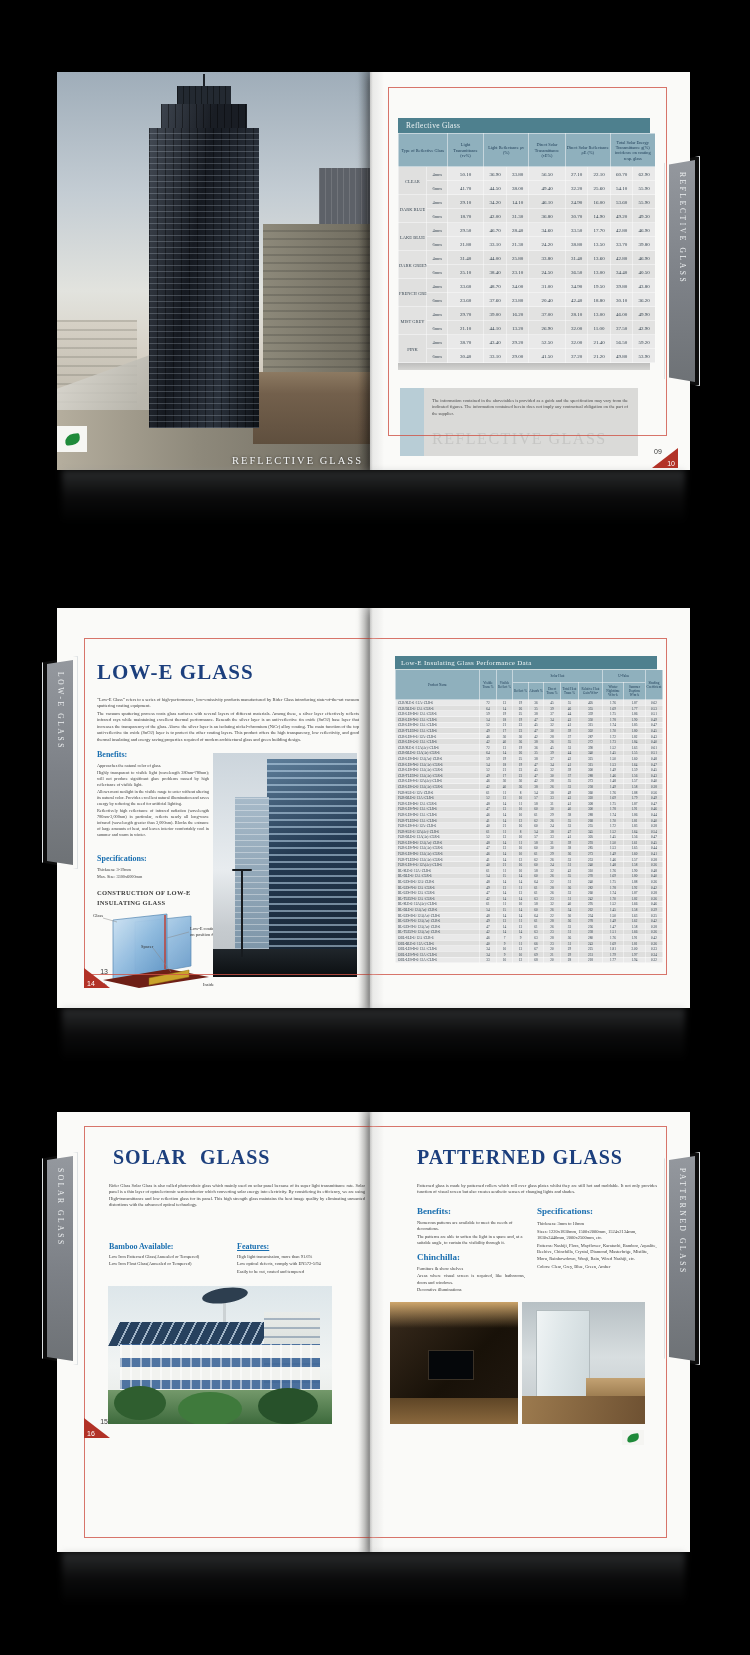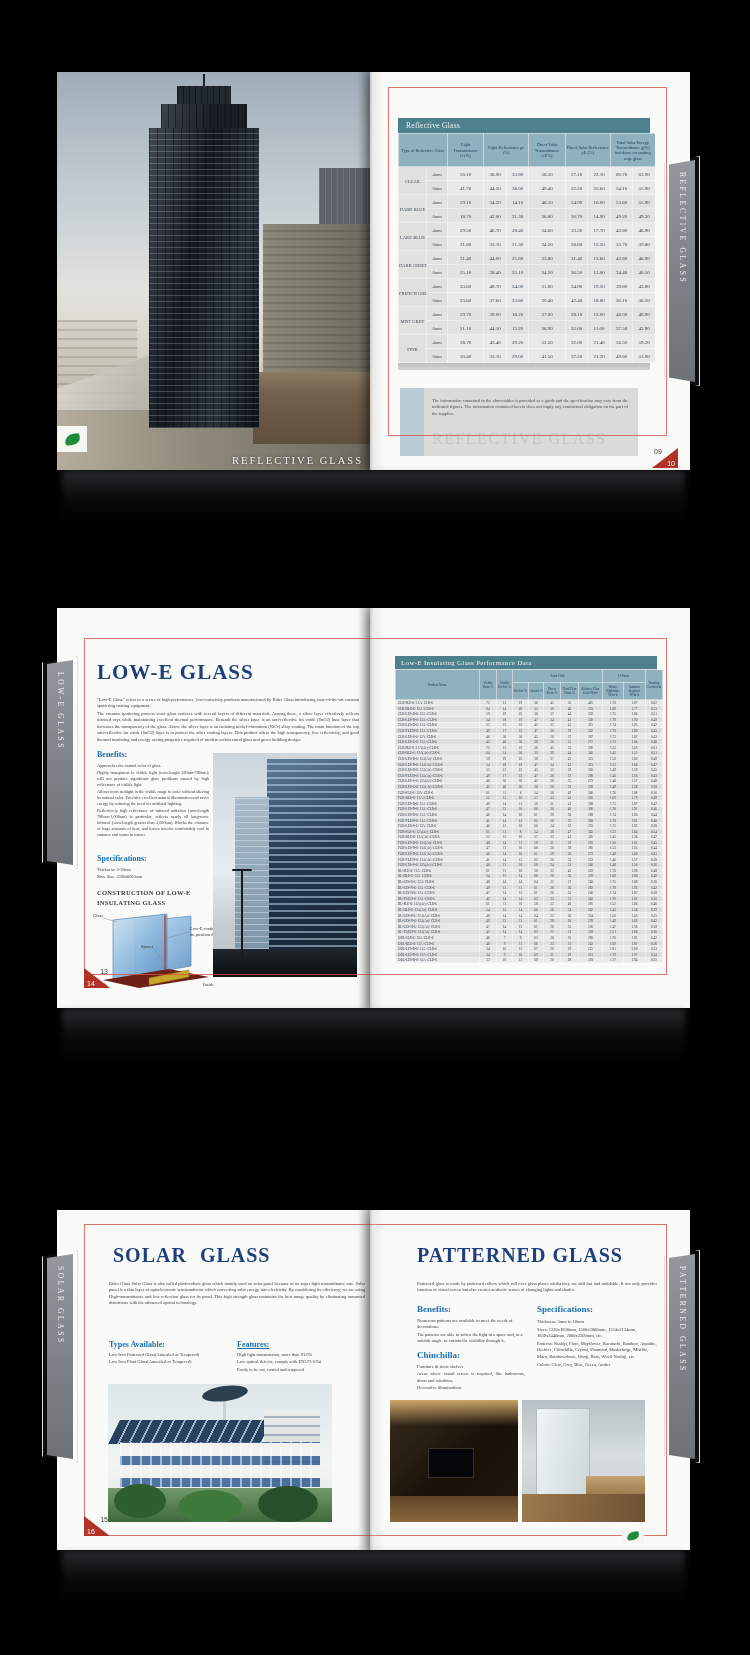--- a/index.html
+++ b/index.html
@@ -1,21 +1,21 @@
 <!DOCTYPE html>
 <html><head>
 <meta charset="utf-8">
 <style>
   html,body{margin:0;padding:0;}
   body{width:750px;height:1655px;background:#000;position:relative;font-family:"Liberation Serif",serif;overflow:hidden;}
   .canvas{position:absolute;inset:0;}
   .spread{position:absolute;left:57px;width:633px;}
   #s1{top:72px;height:398px;}
   #s2{top:608px;height:400px;}
-  #s3{top:1210px;height:340px;}
+  #s3{top:1112px;height:440px;}
   .page{position:absolute;top:0;height:100%;background:#fafaf8;box-shadow:0 3px 10px rgba(0,0,0,.55);}
   .pl{left:0;width:313px;}
   .pr{left:313px;width:320px;}
   .fold{position:absolute;left:301px;width:24px;top:0;height:100%;z-index:6;pointer-events:none;
     background:linear-gradient(90deg,rgba(0,0,0,0),rgba(0,0,0,.18) 45%,rgba(255,255,255,.18) 62%,rgba(0,0,0,0));}
   .frame{position:absolute;border:1px solid rgba(206,82,70,.8);pointer-events:none;z-index:3;}
   .reflection{position:absolute;left:5px;right:5px;top:100%;height:58px;filter:blur(3px);
     background:linear-gradient(180deg,rgba(150,156,162,.28),rgba(96,99,102,.12) 45%,rgba(0,0,0,0) 92%);}
   
   .sidetab{position:absolute;z-index:9;}
@@ -1128,21 +1128,21 @@
   </section>
 
   <section class="spread" id="s3">
     <div class="page pl">
       <div class="frame" style="top:14px;left:27px;right:0;bottom:14px;border-right:none;"></div>
       <div class="spine-l"></div>
       <div class="abs h-title" style="left:56px;top:34px;font-size:20px;word-spacing:7px;">SOLAR GLASS</div>
       <div class="abs" style="left:52px;top:70px;width:256px;">
         <div class="s50 body-xs" style="width:512px;">Rider Glass Solar Glass is also called photovoltaic glass which mainly used on solar panel because of its super light transmittance rate. Solar panel is a thin layer of optoelectronic semiconductor which converting solar energy into electricity. By considering its efficiency, we are using High-transmittance and low reflection glass for its panel. This high strength glass maintains the best image quality by eliminating unwanted distortions with the advanced optical technology.</div>
       </div>
-      <div class="abs h-sec" style="left:52px;top:130px;">Types Available:</div>
+      <div class="abs h-sec" style="left:52px;top:130px;">Bamboo Available:</div>
       <div class="abs" style="left:52px;top:141px;width:124px;">
         <div class="s50 body-xs" style="width:248px;text-align:left;">
             <div class="li">Low Iron Patterned Glass(Annealed or Tempered)</div>
             <div class="li">Low Iron Float Glass(Annealed or Tempered)</div>
           </div>
       </div>
       <div class="abs h-sec" style="left:180px;top:130px;text-decoration:underline;">Features:</div>
       <div class="abs" style="left:180px;top:141px;width:126px;">
         <div class="s50 body-xs" style="width:252px;text-align:left;">
             <div class="li">High light transmission, more than 91.6%</div>

